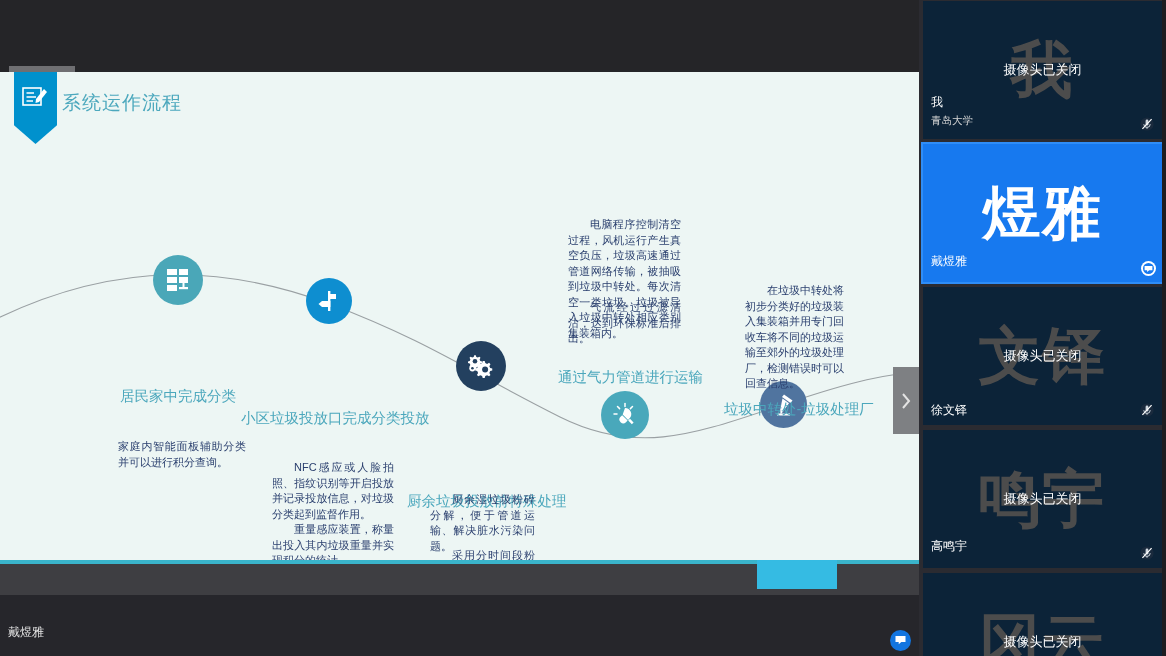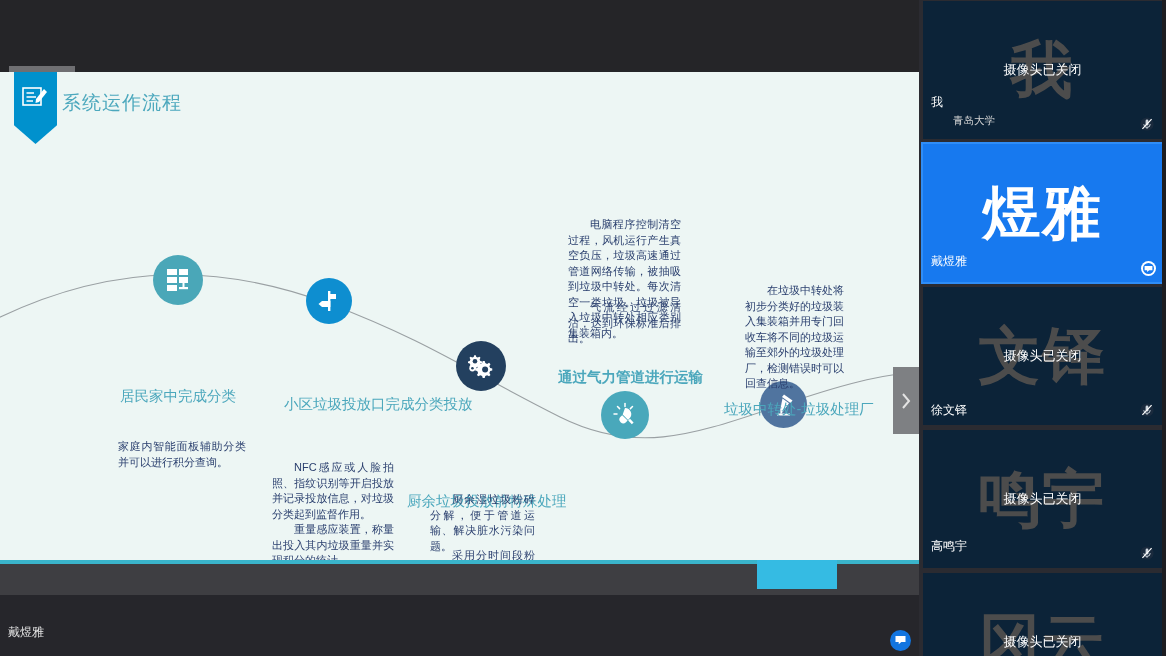--- a/index.html
+++ b/index.html
@@ -119,21 +119,21 @@
   }
   .tile.active .tile-ghost { color:#ffffff; font-size:58px; }
   .tile-camoff {
     position:absolute; left:0; right:0; top:50%; transform:translateY(-50%);
     text-align:center; font-size:13px; color:#ffffff;
   }
   .tile-name {
     position:absolute; left:8px; font-size:12px; color:#ffffff;
   }
   .tile-sub {
-    position:absolute; left:8px; font-size:10.5px; color:#d6d6d6;margin-left:22px;
+    position:absolute; left:8px; font-size:10.5px; color:#d6d6d6;
   }
   .tile-mic {
     position:absolute; right:8px; bottom:8px; width:15px; height:15px;
     display:flex; align-items:center; justify-content:center;
   }
   .tile-chat {
     position:absolute; right:6px; bottom:6px; width:15px; height:15px;
     border-radius:50%; background:#ffffff;
     display:flex; align-items:center; justify-content:center;
   }
@@ -184,21 +184,21 @@
       <div class="h-lbl" style="left:120px; top:315px;">居民家中完成分类</div>
       <div class="b-txt" style="left:118px; top:367px; width:128px;">家庭内智能面板辅助分类并可以进行积分查询。</div>
 
       <div class="node n2">
         <svg width="24" height="24" viewBox="0 0 24 24">
           <rect x="11" y="2" width="2.4" height="20" fill="#fff"></rect>
           <path d="M11 5 H19 V10 H11 Z" fill="#fff"></path>
           <path d="M13.4 12 H5 L1.5 15 L5 18 H13.4 Z" fill="#fff"></path>
         </svg>
       </div>
-      <div class="h-lbl" style="left:241px; top:323px;margin-left:43px;">小区垃圾投放口完成分类投放</div>
+      <div class="h-lbl" style="left:241px; top:337px;">小区垃圾投放口完成分类投放</div>
       <div class="b-txt ind" style="left:272px; top:388px; width:122px;">NFC感应或人脸拍照、指纹识别等开启投放并记录投放信息，对垃圾分类起到监督作用。</div>
       <div class="b-txt ind" style="left:272px; top:450px; width:122px;">重量感应装置，称量出投入其内垃圾重量并实现积分的统计。</div>
 
       <div class="node n3">
         <svg width="28" height="26" viewBox="0 0 28 26">
           <g fill="#fff">
             <path d="M7.2 2.2 l1.6 0 .5 1.7 1.5.7 1.6-.9 1.1 1.1-.9 1.6.7 1.5 1.7.5 0 1.6-1.7.5-.7 1.5.9 1.6-1.1 1.1-1.6-.9-1.5.7-.5 1.7-1.6 0-.5-1.7-1.5-.7-1.6.9-1.1-1.1.9-1.6-.7-1.5-1.7-.5 0-1.6 1.7-.5.7-1.5-.9-1.6 1.1-1.1 1.6.9 1.5-.7z"></path>
             <circle cx="8" cy="8.2" r="2.3" fill="#23405f"></circle>
             <path d="M17.6 9.6 l2.3 0 .7 2.4 2.1 1 2.3-1.3 1.6 1.6-1.3 2.3 1 2.1 2.4.7 0 2.3-2.4.7-1 2.1 1.3 2.3-1.6 1.6-2.3-1.3-2.1 1-.7 2.4-2.3 0-.7-2.4-2.1-1-2.3 1.3-1.6-1.6 1.3-2.3-1-2.1-2.4-.7 0-2.3 2.4-.7 1-2.1-1.3-2.3 1.6-1.6 2.3 1.3 2.1-1z" transform="translate(-2,-2) scale(0.86) translate(3,2)"></path>
             <circle cx="18.1" cy="16.6" r="3" fill="#23405f"></circle>
@@ -217,21 +217,21 @@
             <line x1="13" y1="1.5" x2="13" y2="4.5"></line>
             <line x1="5.5" y1="4.5" x2="7.6" y2="6.6"></line>
             <line x1="2" y1="12" x2="5" y2="12"></line>
             <line x1="20.5" y1="4.5" x2="18.4" y2="6.6"></line>
           </g>
           <path d="M13 6 a6.2 6.2 0 0 1 4.4 10.6 l-1.3 1.3 -5.4 -5.4 z" fill="#fff"></path>
           <path d="M10.2 13.2 l5.4 5.4 -1.6 1.6 a3.6 3.6 0 0 1 -5.4 -5.4 z" fill="#fff"></path>
           <path d="M16.2 18.6 l3.6 3.6 1.8 -1.8 -3.6 -3.6 z" fill="#fff"></path>
         </svg>
       </div>
-      <div class="h-lbl" style="left:558px; top:296px;font-weight:bold;">通过气力管道进行运输</div>
+      <div class="h-lbl" style="left:558px; top:296px;">通过气力管道进行运输</div>
       <div class="b-txt ind" style="left:568px; top:145px; width:113px;">电脑程序控制清空过程，风机运行产生真空负压，垃圾高速通过管道网络传输，被抽吸到垃圾中转处。每次清空一类垃圾。垃圾被导入垃圾中转处相应类别集装箱内。</div>
       <div class="b-txt ind" style="left:568px; top:228px; width:113px;">气流经过过滤清沽，达到环保标准后排出。</div>
 
       <div class="node n5">
         <svg width="26" height="26" viewBox="0 0 26 26">
           <path d="M13 2.5 L21.5 8.5 L19.5 11 L11 5 Z" fill="#fff"></path>
           <path d="M11.5 6.5 L18 11.2 L11.8 19.8 L9.2 17.8 Z" fill="#fff"></path>
           <path d="M9.2 17.8 L11.8 19.8 L9.6 22.8 Z" fill="#fff"></path>
           <rect x="6" y="21.5" width="13" height="2" fill="#fff"></rect>
         </svg>

